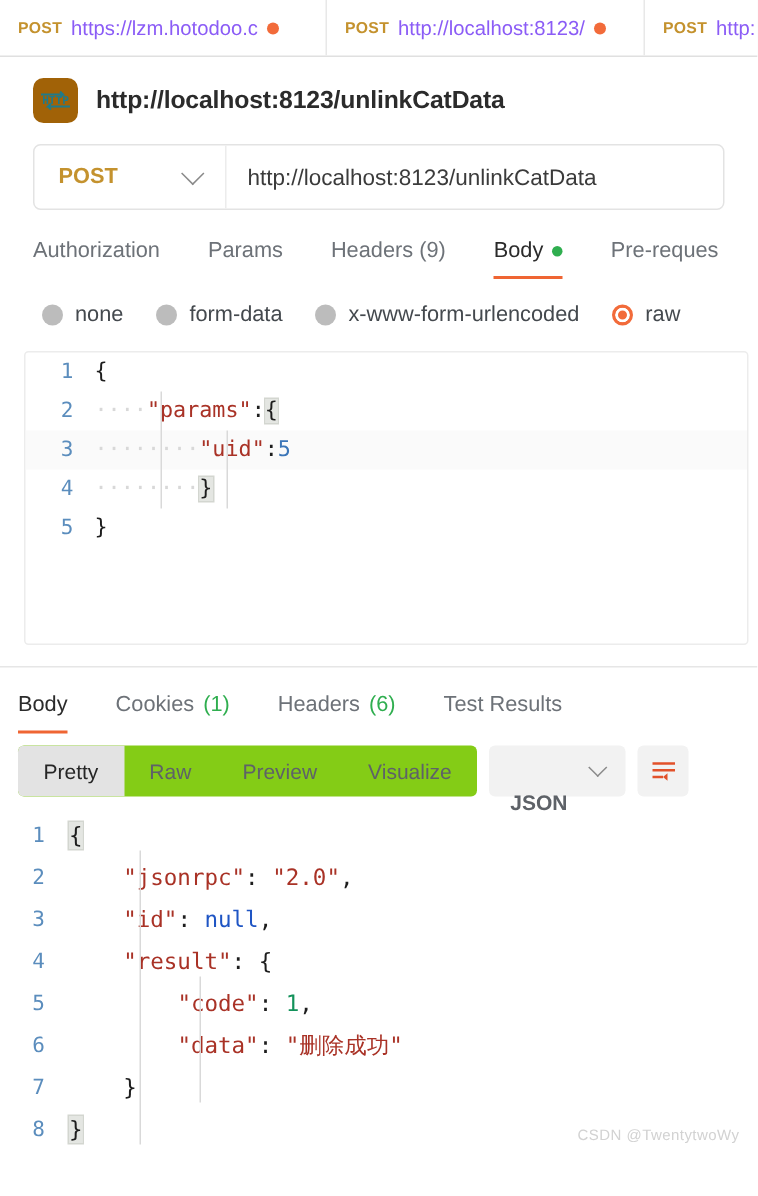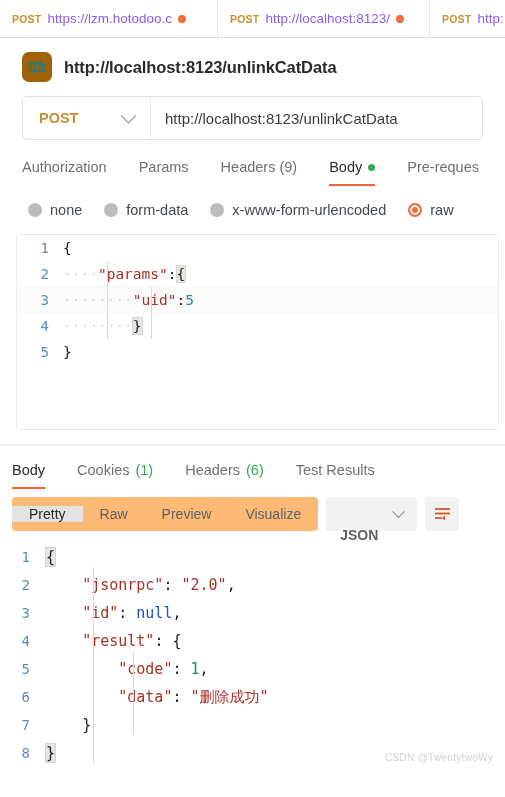--- a/index.html
+++ b/index.html
@@ -242,25 +242,24 @@
     height: 44px;
   }
   .toolbar {
     display: flex;
     align-items: center;
     padding: 8px 0 8px 12px;
     gap: 8px;
   }
   .seg {
     display: flex;
-    background: #fdba74;
+    background: #84cc16;
     border-radius: 4px;
     overflow: hidden;
     height: 34px;
-    align-items: center;
   }
   .seg-item {
     display: flex;
     align-items: center;
     padding: 0 17px;
     font-size: 14px;
     color: #5e6268;
     cursor: pointer;
   }
   .seg-item.active {

